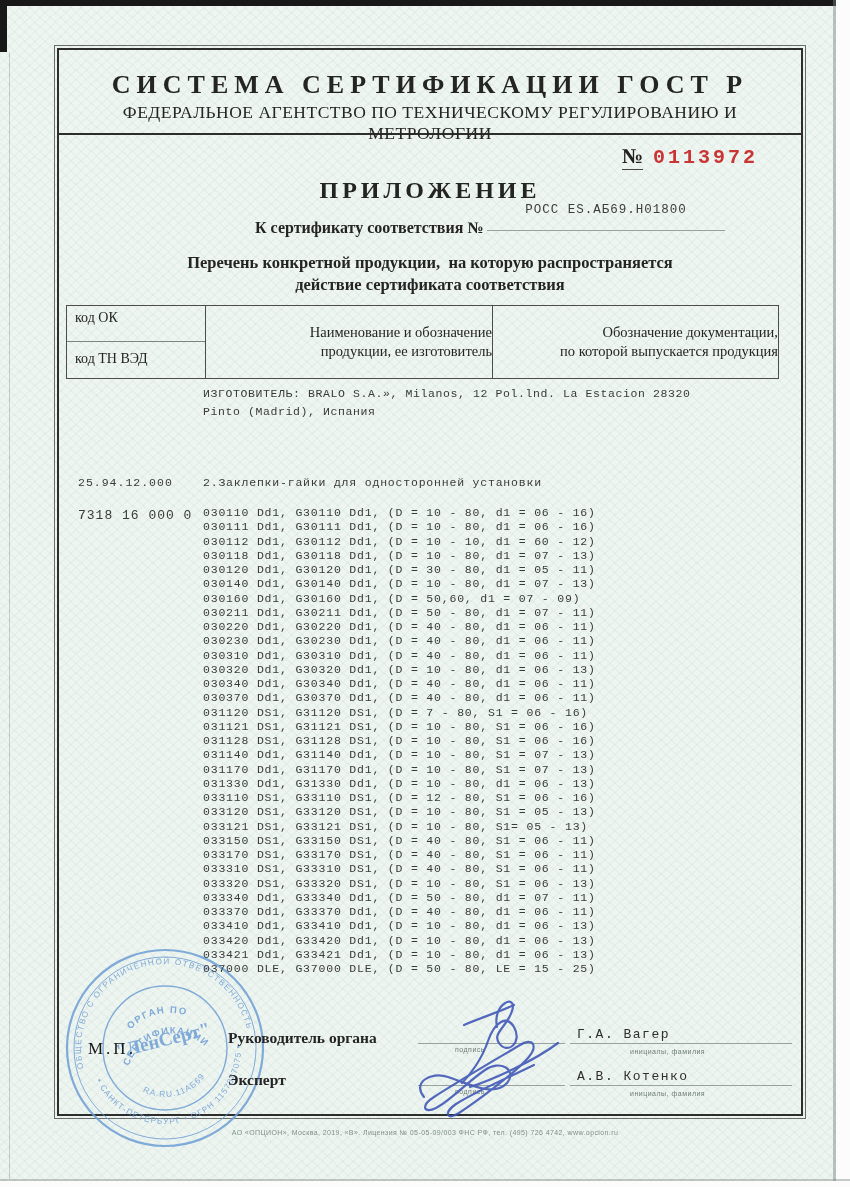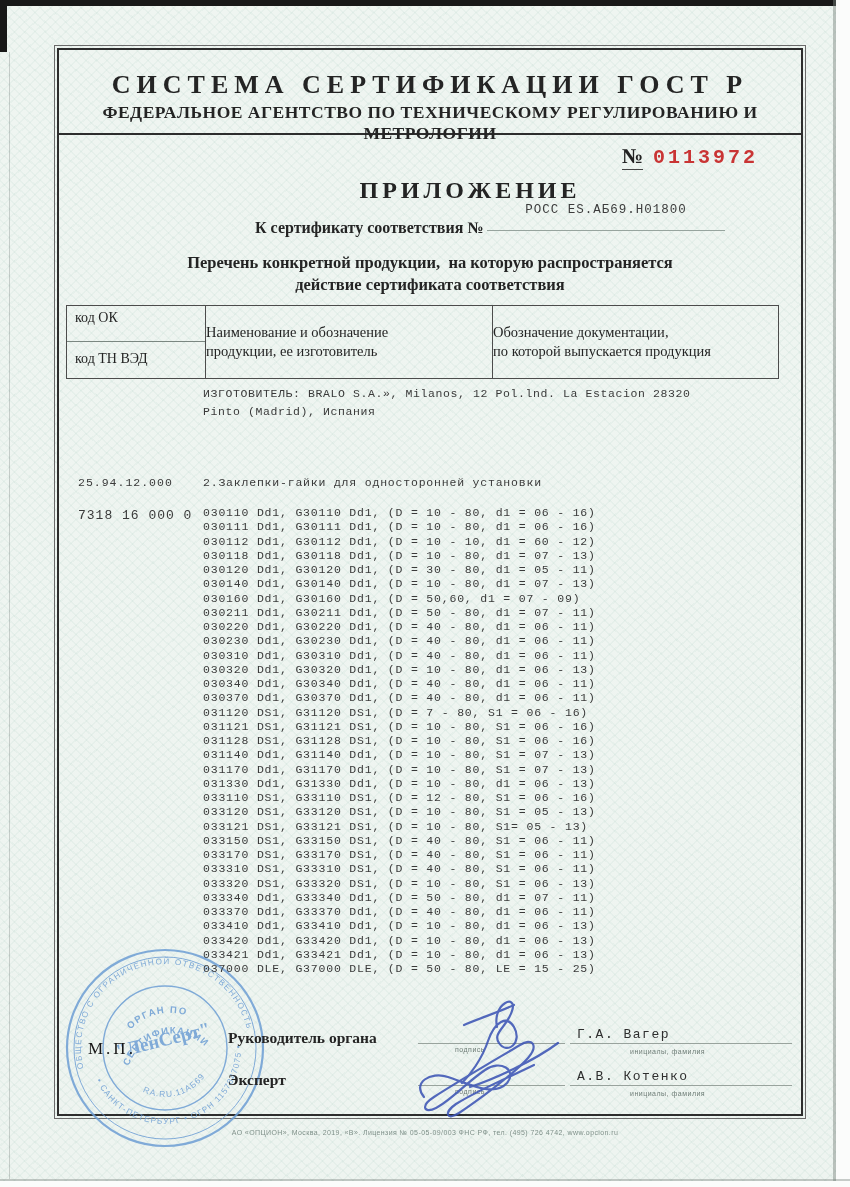--- a/index.html
+++ b/index.html
@@ -24,47 +24,47 @@
   .edge-bottom-white{position:absolute;left:0;top:1181px;width:850px;height:6px;background:#fbfcfb;}
   .edge-left-line{position:absolute;left:9px;top:52px;width:1px;height:1127px;background:rgba(120,130,125,.35);}
 
   .frame{position:absolute;left:57px;top:48px;width:742px;height:1064px;
     border:2px solid #2d2d2d;outline:1px solid #6a6a6a;outline-offset:2px;}
   .header-divider{position:absolute;left:57px;top:133px;width:746px;height:2px;background:#2d2d2d;}
 
   .h1{position:absolute;left:59px;top:70px;width:742px;text-align:center;
       font-weight:bold;font-size:26px;letter-spacing:6px;color:#242424;}
   .h2{position:absolute;left:59px;top:102px;width:742px;text-align:center;
-      font-weight:bold;font-size:17.5px;letter-spacing:.5px;color:#242424;}
+      font-weight:normal;font-size:17.5px;letter-spacing:.5px;color:#242424;}
 
   .doc-number{position:absolute;top:144px;right:92px;display:flex;align-items:baseline;gap:10px;}
   .doc-number .nsign{font-size:21px;font-weight:bold;color:#222;border-bottom:1px solid #444;}
   .doc-number .ndigits{font-size:20px;letter-spacing:3px;color:#c93434;font-weight:bold;}
 
   .title{position:absolute;left:59px;top:177px;width:742px;text-align:center;
-      font-weight:bold;font-size:24px;letter-spacing:4px;color:#242424;padding-left:40px;}
+      font-weight:bold;font-size:24px;letter-spacing:4px;color:#242424;}
 
   .cert-label{position:absolute;left:255px;top:219px;font-size:16px;font-weight:bold;color:#242424;}
   .cert-number{position:absolute;left:487px;top:203px;width:238px;text-align:center;
       font-size:12.5px;letter-spacing:1px;color:#3c3c3c;
       border-bottom:1px solid #97a49e;padding-bottom:13px;}
 
   .subtitle{position:absolute;left:59px;top:252px;width:742px;text-align:center;
       font-weight:bold;font-size:16.5px;line-height:21.5px;color:#242424;white-space:pre;}
 
   .table{position:absolute;left:66px;top:305px;width:711px;height:72px;
       display:grid;grid-template-columns:139px 287px 285px;
       border:1px solid #4c4c4c;}
   .table .c1{display:grid;grid-template-rows:36px 36px;border-right:1px solid #4c4c4c;}
   .table .c1 .cell{font-size:14px;padding:4px 0 0 8px;color:#242424;}
   .table .c1 .cell.top{border-bottom:1px solid #7b8781;}
   .table .c1 .cell.bot{padding-top:9px;}
   .table .mid{border-right:1px solid #4c4c4c;}
   .table .mid,.table .right{display:flex;flex-direction:column;justify-content:center;
-      text-align:left;font-size:14.5px;line-height:19px;color:#242424;}
+      text-align:right;font-size:14.5px;line-height:19px;color:#242424;}
 
   .manufacturer{position:absolute;left:203px;top:385px;font-size:11.5px;letter-spacing:.6px;
       line-height:18px;color:#3a3a3a;white-space:pre;}
 
   .ok-code{position:absolute;left:78px;top:476px;font-size:11.5px;letter-spacing:1px;color:#3a3a3a;}
   .tnved-code{position:absolute;left:78px;top:508px;font-size:13px;letter-spacing:1px;color:#3a3a3a;}
   .product-group{position:absolute;left:203px;top:476px;font-size:11.5px;letter-spacing:.8px;color:#3a3a3a;}
   .product-lines{position:absolute;left:203px;top:506px;z-index:2;}
   .product-lines .line{font-size:11.5px;letter-spacing:.8px;line-height:14.25px;
       color:#3a3a3a;white-space:pre;}

